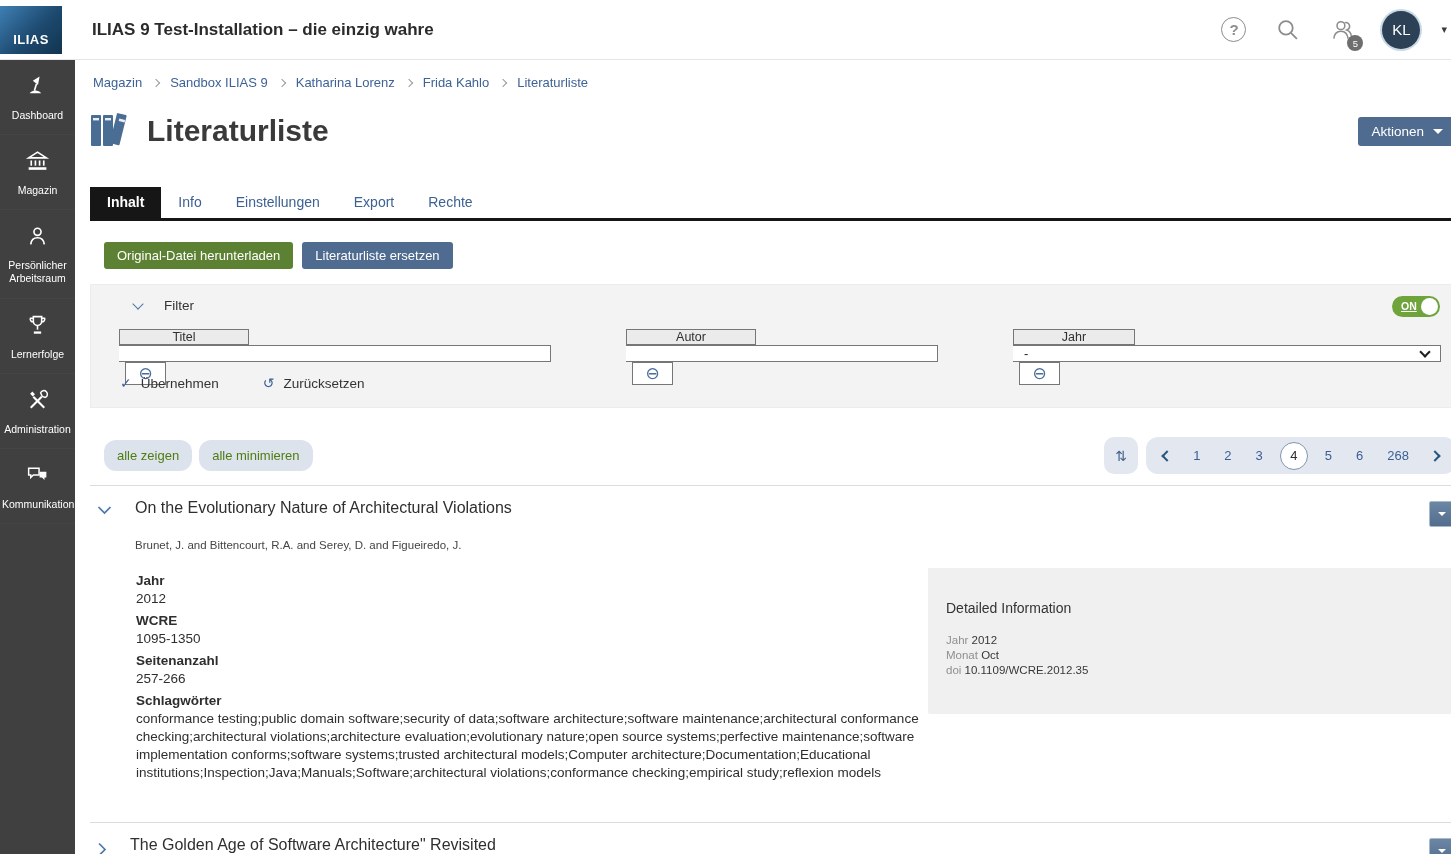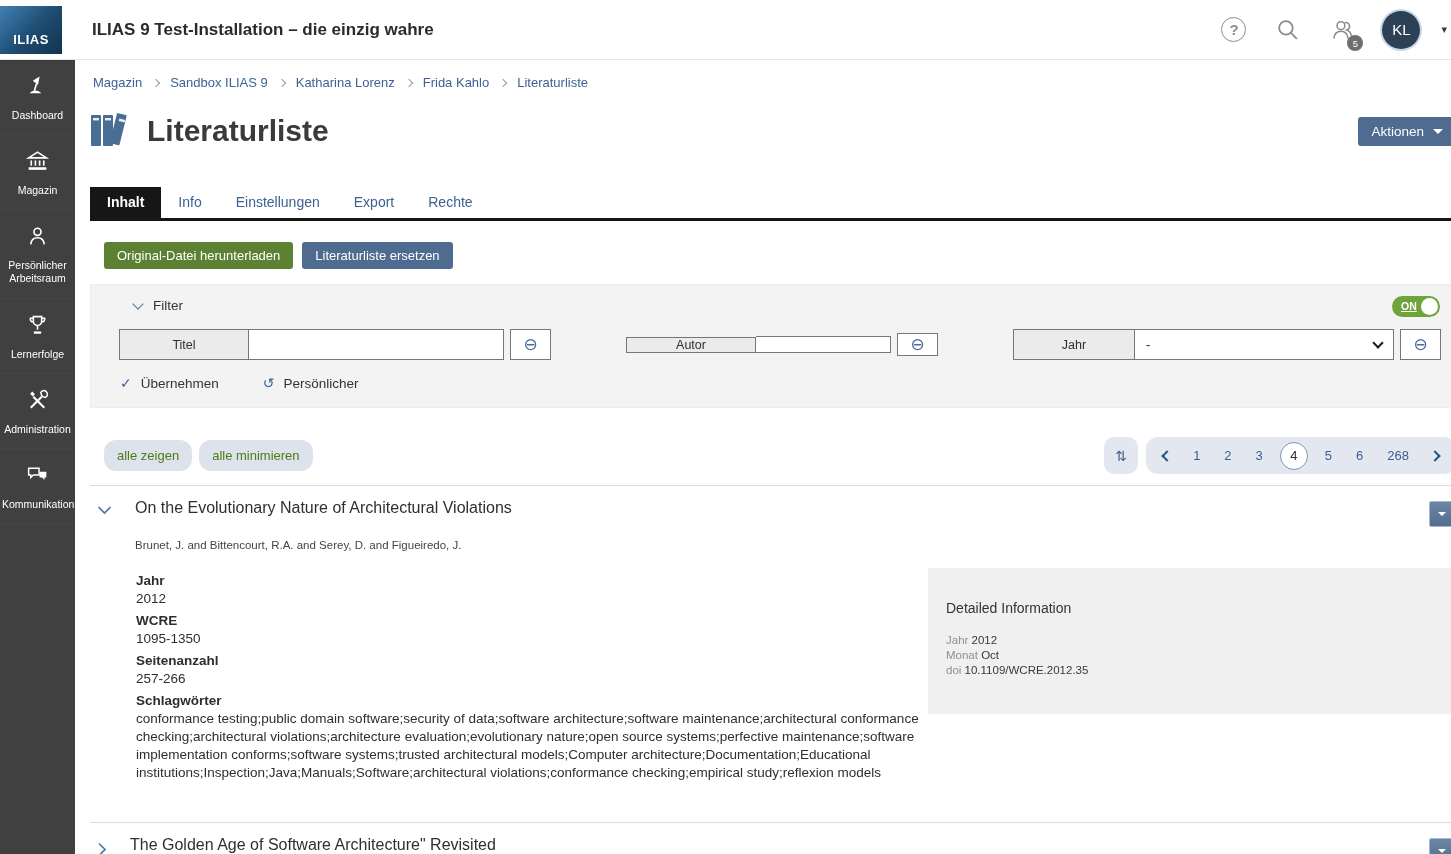--- a/index.html
+++ b/index.html
@@ -58,32 +58,32 @@
 
   
   .cmd-row { margin-top:21px; display:flex; gap:9px; padding-left:14px; }
   .btn { font-size:13px; color:#fff; padding:6px 13px; border-radius:3px; cursor:pointer; border:none; }
   .btn-green { background:#5c8132; }
   .btn-blue  { background:#4f6b8f; }
 
   
   .filter-panel { margin-top:15px; background:#f3f3f3; border:1px solid #ececec;
     padding:13px 12px 16px; position:relative; }
-  .filter-head { display:flex; align-items:center; gap:11px; margin-left:31px;
+  .filter-head { display:flex; align-items:center; gap:22px; margin-left:31px;
     font-size:13.5px; color:#333; cursor:pointer; }
   .chev-down-b { width:8px; height:8px; border-right:1.7px solid #4c78a8;
     border-bottom:1.7px solid #4c78a8; transform:rotate(45deg); margin-top:-4px; }
   .toggle { position:absolute; top:11px; right:15px; width:48px; height:21px; border-radius:11px;
     background:#6fa43c; cursor:pointer; }
   .toggle-label { position:absolute; left:9px; top:4px; color:#fff; font-size:10.5px; font-weight:700;text-decoration:underline; }
   .toggle-knob { position:absolute; right:2px; top:2px; width:17px; height:17px;
     border-radius:50%; background:#fff; }
   .filter-row { display:flex; margin:16px 2px 0 16px; justify-content:space-between; }
-  .fgroup { display:flex; height:31px; }
-  .fg-titel { width:432px; } .fg-autor { width:312px;align-items:center; } .fg-jahr { width:428px; }
+  .fgroup { display:flex; height:31px;flex-direction:column; }
+  .fg-titel { width:432px; } .fg-autor { width:312px; } .fg-jahr { width:428px; }
   .flabel { width:130px; flex-shrink:0; display:flex; align-items:center; justify-content:center;
     font-size:12.5px; color:#2f2f2f; border:1px solid #767676; background:#ebebeb; }
   .fg-jahr .flabel { width:122px; }
   .finput { flex:1; border:1px solid #767676; border-left:none; background:#fff;
     font-size:13px; padding:0 8px; outline:none; min-width:0; font-family:inherit; }
   .fselect { flex:1; border:1px solid #767676; border-left:none; background:#fff;
     display:flex; align-items:center; justify-content:space-between; padding:0 11px;
     font-size:13px; color:#222; cursor:pointer; }
   .chev-down-k { width:8px; height:8px; border-right:2px solid #1d1d1d;
     border-bottom:2px solid #1d1d1d; transform:rotate(45deg); margin-top:-4px; }
@@ -329,21 +329,21 @@
         </div>
       </div>
 
       <div class="filter-actions">
         <div class="fact">
           <span class="fact-glyph">✓</span>
           <span>Übernehmen</span>
         </div>
         <div class="fact">
           <span class="fact-glyph">↺</span>
-          <span>Persönlicher</span>
+          <span>Zurücksetzen</span>
         </div>
       </div>
     </div>
 
     <div class="list-toolbar">
       <div class="pill-btn">alle zeigen</div>
       <div class="pill-btn">alle minimieren</div>
       <div class="toolbar-right">
         <div class="sort-btn">
           <span>⇅</span>

